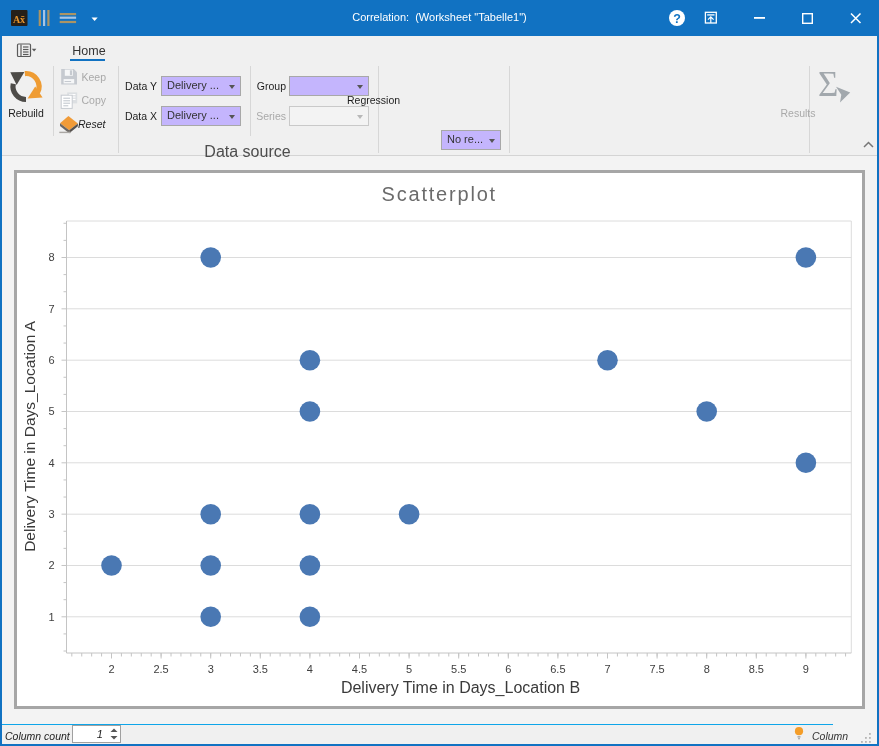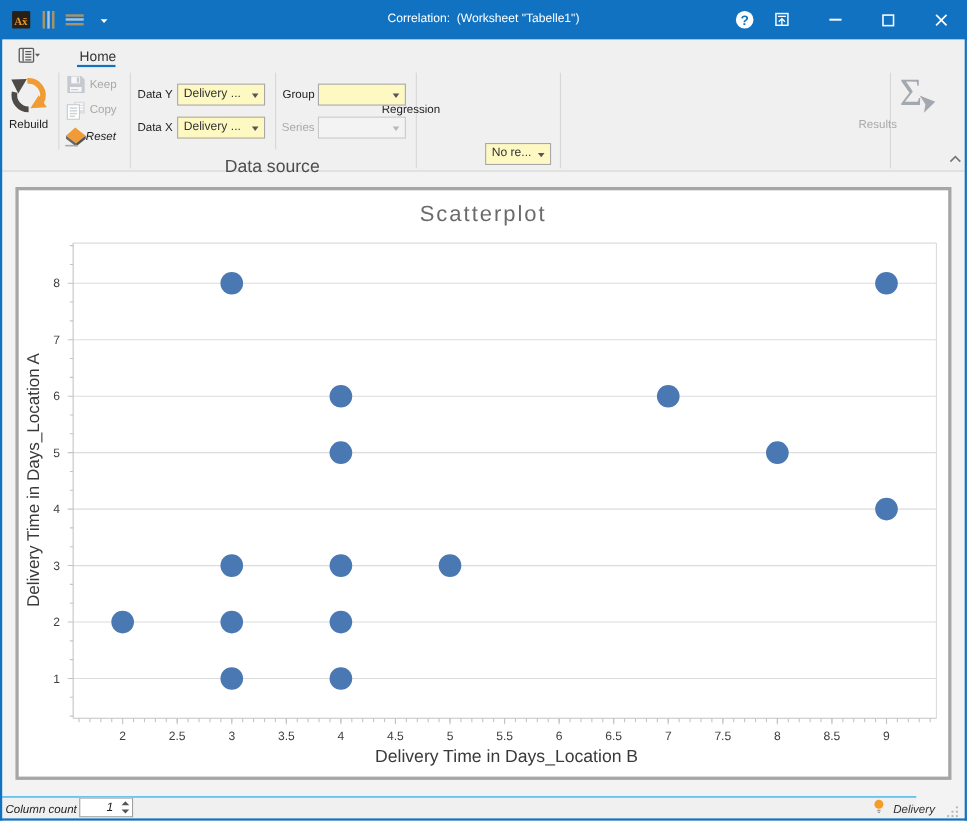--- a/index.html
+++ b/index.html
@@ -7,21 +7,21 @@
   #win{position:absolute;left:0;top:0;width:879px;height:746px;background:#f3f3f3;}
   .abs{position:absolute;}
   #titlebar{position:absolute;left:0;top:0;width:879px;height:36px;background:#1172c2;}
   #title{position:absolute;left:0;top:0;width:879px;height:35px;line-height:35px;text-align:center;color:#fff;font-size:11px;}
   #ribbon{position:absolute;left:2px;top:36px;width:875px;height:119px;background:#f0f0f0;border-bottom:1px solid #d4d4d4;font-size:11px;}
   .vsep{position:absolute;top:30px;height:69.5px;width:1px;background:#d7d7d7;}
   .vsep.g{height:87px;}
   .glabel{position:absolute;top:107px;font-size:16px;color:#4d4d4d;text-align:center;}
   .rlabel{position:absolute;font-size:10.5px;color:#1e1e1e;}
   .dlabel{position:absolute;font-size:10.5px;color:#a9a9a9;}
-  .combo{position:absolute;background:#fef9c3;border:1px solid #a8a8a8;font-size:11px;color:#333;}
+  .combo{position:absolute;background:#c4b5fd;border:1px solid #a8a8a8;font-size:11px;color:#333;}
   .combo .txt{position:absolute;left:5px;top:2px;}
   .combo .arr{position:absolute;right:5px;top:7.5px;width:0;height:0;border-left:3.5px solid transparent;border-right:3.5px solid transparent;border-top:4px solid #555;}
   .combo.dis{background:#f3f3f3;border-color:#c9c9c9;}
   .combo.dis .arr{border-top-color:#b8b8b8;}
   #chartbox{position:absolute;left:14px;top:170px;width:845px;height:533px;background:#fff;border:3px solid #a6a6a6;}
   #statusbar{position:absolute;left:2px;top:724px;width:831px;height:20px;background:#f0f0f0;border-top:1px solid #0ea5e9;font-style:italic;}
   #winborder{position:absolute;left:0;top:0;width:879px;height:746px;border-left:2px solid #1172c2;border-right:2px solid #1172c2;border-bottom:2px solid #1172c2;box-sizing:border-box;pointer-events:none;}
 </style>
 </head>
 <body>
@@ -328,21 +328,21 @@
       <div class="abs" style="left:0;top:2px;width:29.6px;text-align:right;font-size:11px;color:#222;">1</div>
       <svg class="abs" style="left:36px;top:1.5px;" width="10" height="14" viewBox="0 0 10 14">
         <path d="M1.5 5 L5 1.5 L8.5 5 Z" fill="#555"></path>
         <path d="M1.5 9 L5 12.5 L8.5 9 Z" fill="#555"></path>
       </svg>
     </div>
     <svg class="abs" style="left:789px;top:0.8px;" width="20" height="17" viewBox="0 0 20 17">
       <circle cx="8" cy="5.2" r="4.1" fill="#f49d28"></circle>
       <path d="M6.5 10.2 h3 v1.2 h-3 z M7 12.2 h2 v1 h-2 z" fill="#999"></path>
     </svg>
-    <div class="abs" style="left:810px;top:4.5px;font-size:10.5px;color:#333;">Delivery</div>
+    <div class="abs" style="left:810px;top:4.5px;font-size:10.5px;color:#333;">Column</div>
     <svg class="abs" style="left:859px;top:8px;" width="14" height="12" viewBox="0 0 14 12">
       <g fill="#b5b5b5">
         <rect x="8" y="0" width="1.8" height="1.8"></rect>
         <rect x="4" y="4" width="1.8" height="1.8"></rect>
           <rect x="8" y="4" width="1.8" height="1.8"></rect>
         <rect x="0" y="8" width="1.8" height="1.8"></rect>
           <rect x="4" y="8" width="1.8" height="1.8"></rect>
           <rect x="8" y="8" width="1.8" height="1.8"></rect>
       </g>
     </svg>

